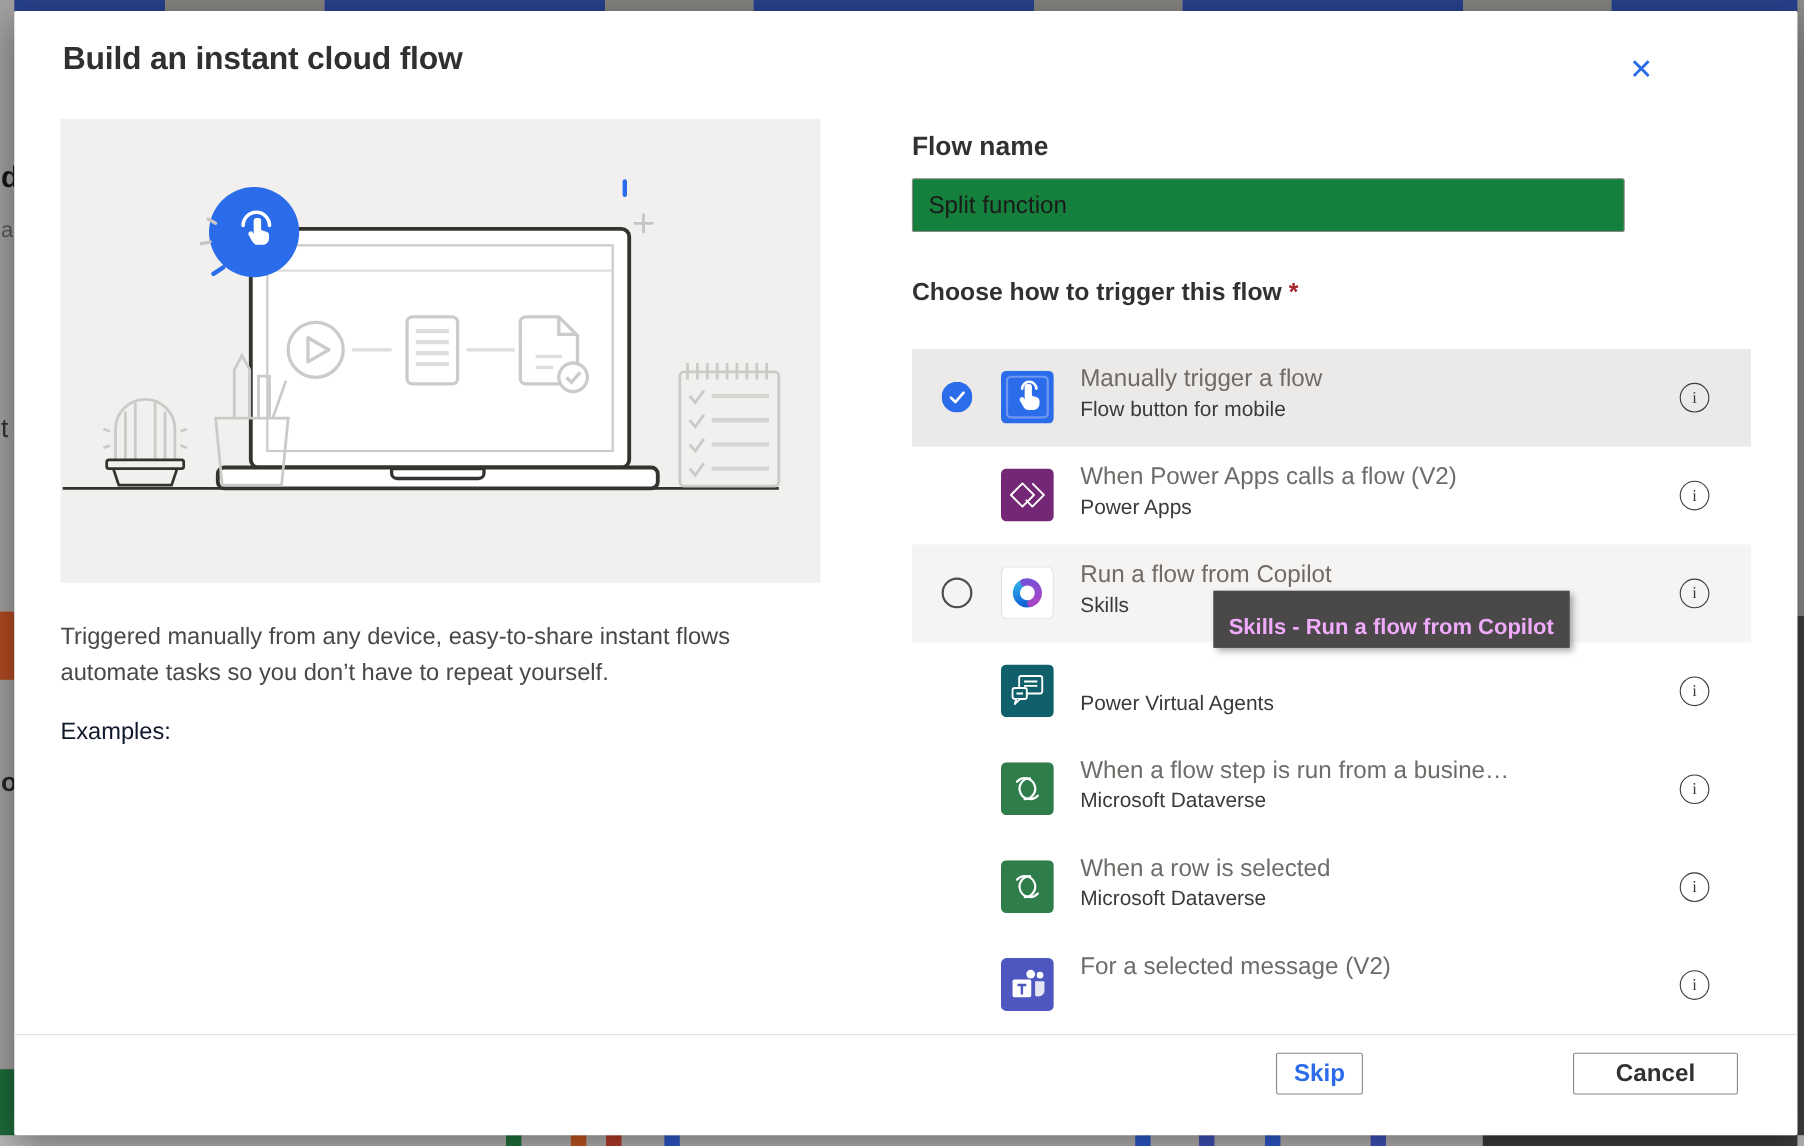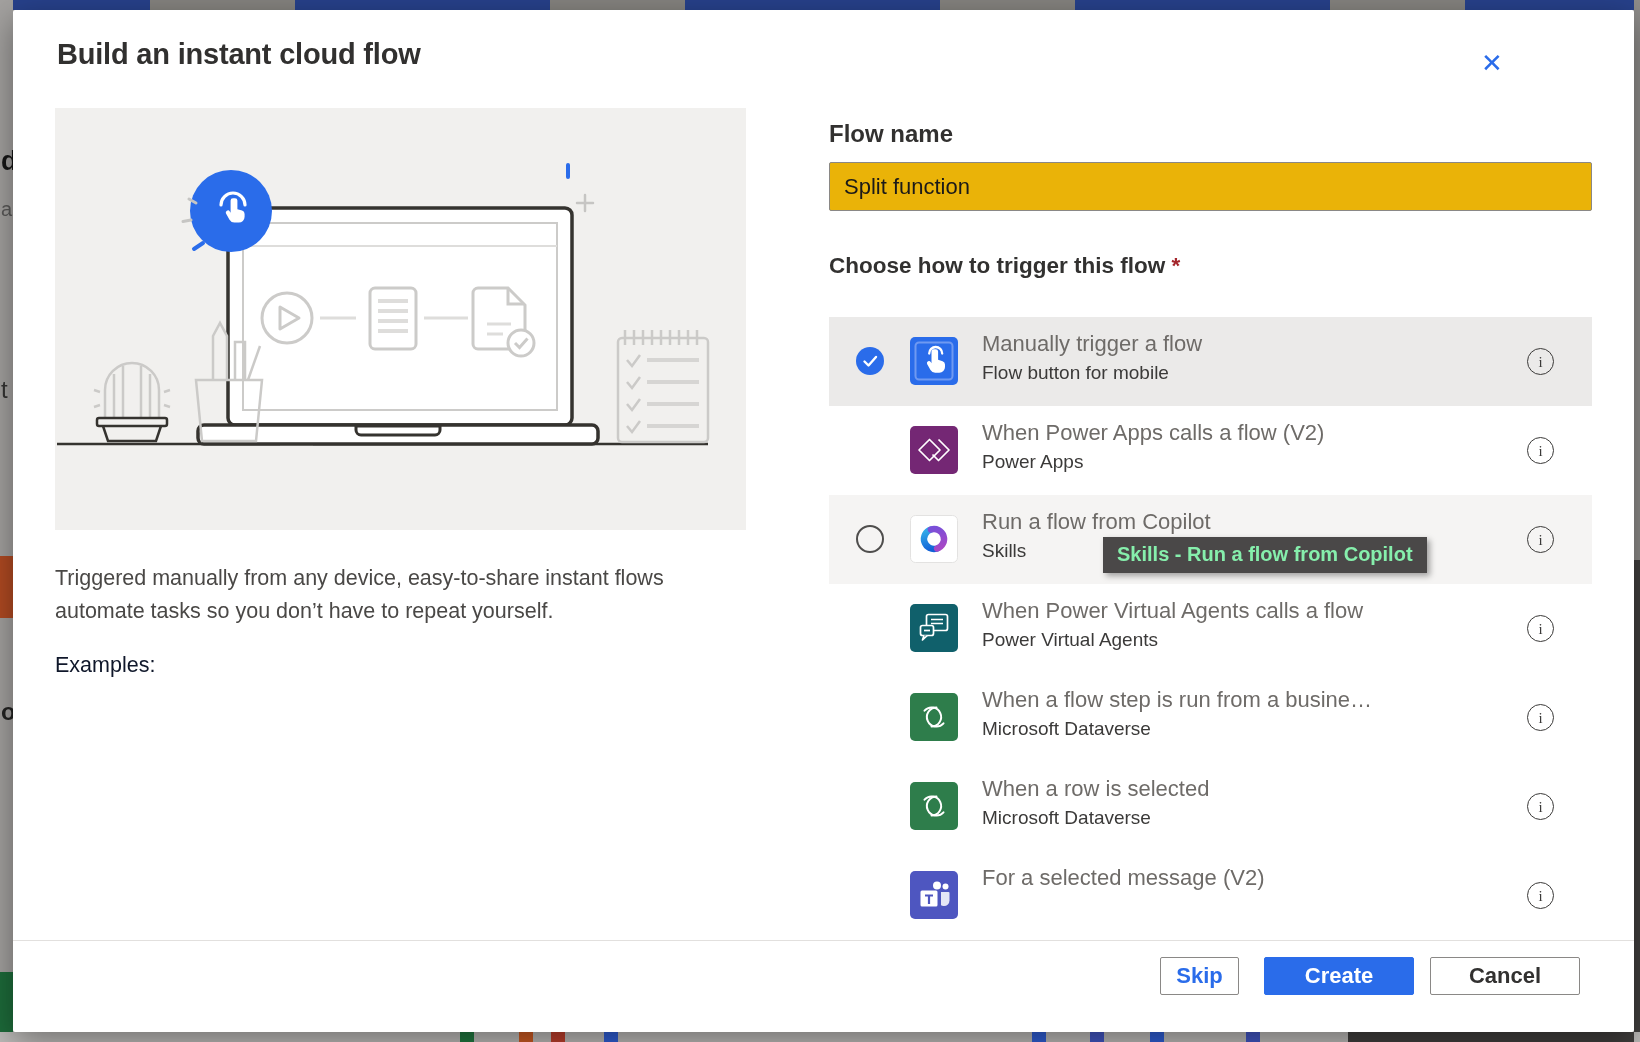--- a/index.html
+++ b/index.html
@@ -26,40 +26,40 @@
 
   
   .illustration { position:absolute; left:42px; top:98px; width:691px; height:422px; }
   .desc { position:absolute; left:42px; top:552px; width:695px; font-size:21.5px; line-height:32.5px; color:#4a4846; }
   .examples-label { position:absolute; left:42px; top:643px; font-size:21.5px; color:#0f172a; }
   .examples { position:absolute; left:50px; top:675px; width:655px; font-size:21.5px; line-height:34px; color:#4a4846; padding-left:26px; }
   .examples li { margin-bottom:3px; }
 
   
   .flow-label { position:absolute; left:816px; top:110px; font-size:24px; font-weight:700; color:#323130; }
-  .flow-input { position:absolute; left:816px; top:152px; width:763px; height:49px; border:1px solid #8a8886; border-radius:2px;
-                font-size:22px; color:#1b1a19; padding:0 14px; font-family:"Liberation Sans",sans-serif; background:#eab308; }
+  .flow-input { position:absolute; left:816px; top:152px; width:648px; height:49px; border:1px solid #8a8886; border-radius:2px;
+                font-size:22px; color:#1b1a19; padding:0 14px; font-family:"Liberation Sans",sans-serif; background:#15803d; }
   .trigger-label { position:absolute; left:816px; top:243px; font-size:22.5px; font-weight:700; color:#323130; }
   .req { color:#a4262c; font-weight:700; }
 
   .trigger-list { position:absolute; left:816px; top:283px; width:763px; height:602px; overflow:hidden;margin-top:24px; }
   .trigger-row { position:relative; width:763px; height:89px; cursor:pointer; }
   .trigger-row.selected { background:#ebeae9; }
   .trigger-row.hovered  { background:#f5f4f3; }
   .radio { position:absolute; left:27px; top:30px; width:28px; height:28px; }
   .radio-empty { border:2px solid #4f4e4d; border-radius:50%; background:transparent; }
   .tile { position:absolute; left:81px; top:20px; width:48px; height:48px; }
   .t-title { position:absolute; left:153px; top:14px; width:540px; font-size:22px; color:#6e6b68; white-space:nowrap; overflow:hidden; }
   .t-sub   { position:absolute; left:153px; top:45px; font-size:19px; color:#3b3a39; }
   .info-btn { position:absolute; left:698px; top:31px; width:27px; height:27px; border-radius:50%; border:1.5px solid #3b3a39;
               background:none; color:#3b3a39; font-size:15px; line-height:24px; text-align:center; cursor:pointer;
               font-family:"Liberation Serif", serif; }
 
-  .tooltip { position:absolute; left:1090px; top:527px; background:#4a4848; color:#86efac; font-size:20px; font-weight:700;
-             padding:6px 14px 7px 14px; white-space:nowrap; z-index:6; box-shadow:3px 3px 6px rgba(0,0,0,.35); }
+  .tooltip { position:absolute; left:1090px; top:527px; background:#4a4848; color:#f0abfc; font-size:20px; font-weight:700;
+             padding:22px 14px 7px 14px; white-space:nowrap; z-index:6; box-shadow:3px 3px 6px rgba(0,0,0,.35); }
 
   
   .footer-divider { position:absolute; left:0; top:930px; width:1621px; border-top:1px solid #e2e0de; }
   .btn { position:absolute; top:947px; height:38px; border-radius:2px; font-size:22px; font-weight:700; cursor:pointer;
          font-family:"Liberation Sans",sans-serif; }
   .btn-skip   { left:1147px; width:79px;  background:#fff; border:1px solid #8a8886; color:#2a6cea; }
   .btn-create { left:1251px; width:150px; background:#2a6cea; border:1px solid #2a6cea; color:#fff; }
   .btn-cancel { left:1417px; width:150px; background:#fff; border:1px solid #8a8886; color:#323130; }
 </style>
 </head>
@@ -227,21 +227,20 @@
         <svg class="tile" viewBox="0 0 48 48">
           <rect width="48" height="48" rx="5" fill="#10606b"></rect>
           <g fill="none" stroke="#fff" stroke-width="1.7" stroke-linejoin="round">
             <rect x="16.5" y="10.5" width="21" height="16" rx="2"></rect>
             <path d="M21,15.5 h12 M21,19.5 h12"></path>
             <rect x="10.5" y="21.5" width="13" height="10" rx="2" fill="#10606b"></rect>
             <path d="M14,31.5 l-1.5,4.5 4.8,-4.5" fill="#10606b"></path>
             <path d="M14,26.5 h6"></path>
           </g>
         </svg>
-        <div class="t-title">When Power Virtual Agents calls a flow</div>
         <div class="t-sub">Power Virtual Agents</div>
         <button class="info-btn"><span>i</span></button>
       </div>
 
       <div class="trigger-row">
         <svg class="tile" viewBox="0 0 48 48">
           <rect width="48" height="48" rx="5" fill="#2e7d4b"></rect>
           <g fill="none" stroke="#fff" stroke-width="2" stroke-linecap="round">
             <path d="M26.5,14.5 a9.5,9.5 0 1 0 7,15.8"></path>
             <path d="M21.5,33.5 a9.5,9.5 0 1 0 -7,-15.8"></path>
@@ -276,16 +275,15 @@
         </svg>
         <div class="t-title">For a selected message (V2)</div>
         <button class="info-btn"><span>i</span></button>
       </div>
     </div>
 
     <div class="tooltip">Skills - Run a flow from Copilot</div>
 
     <div class="footer-divider"></div>
     <button class="btn btn-skip">Skip</button>
-    <button class="btn btn-create">Create</button>
     <button class="btn btn-cancel">Cancel</button>
   </div>
 </div>
 
 </body></html>

